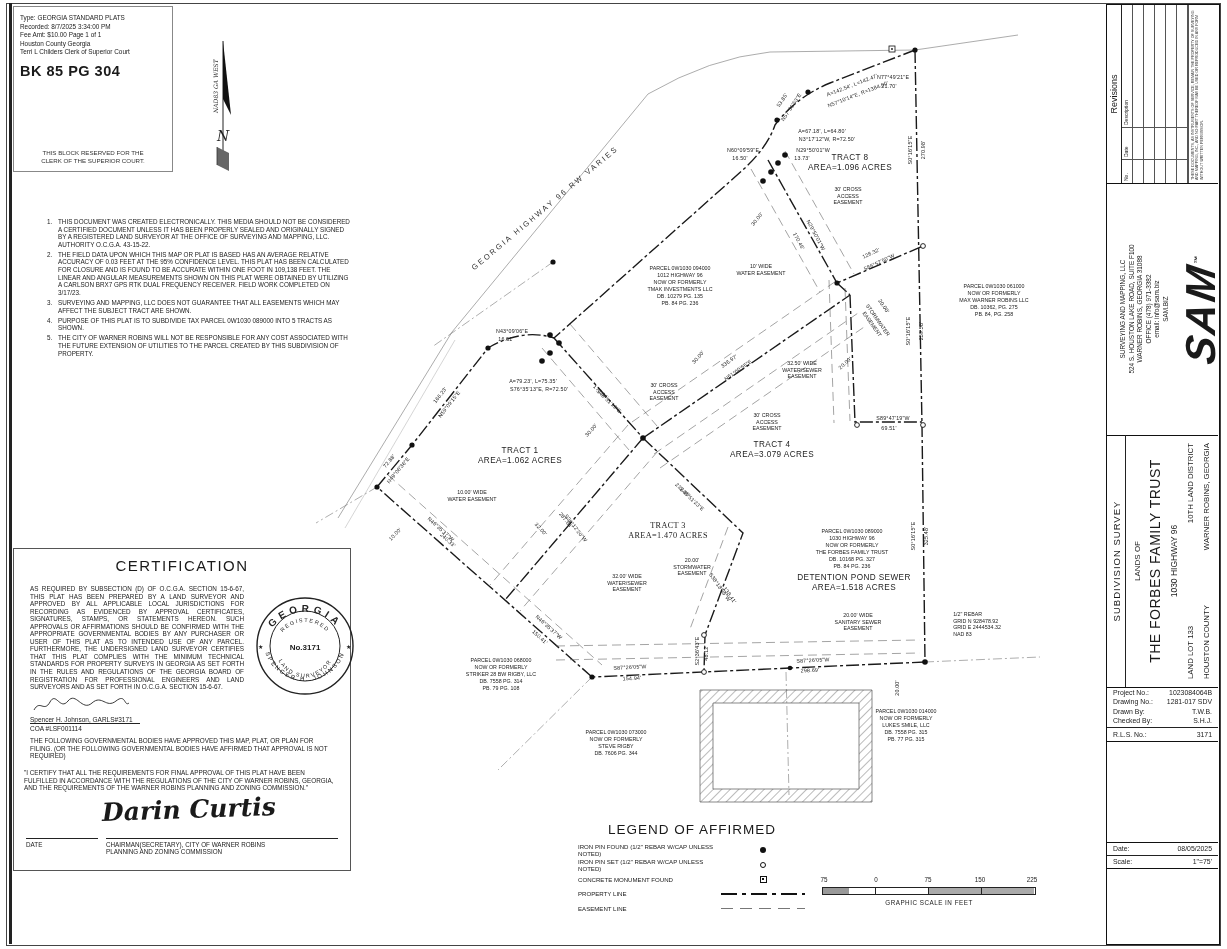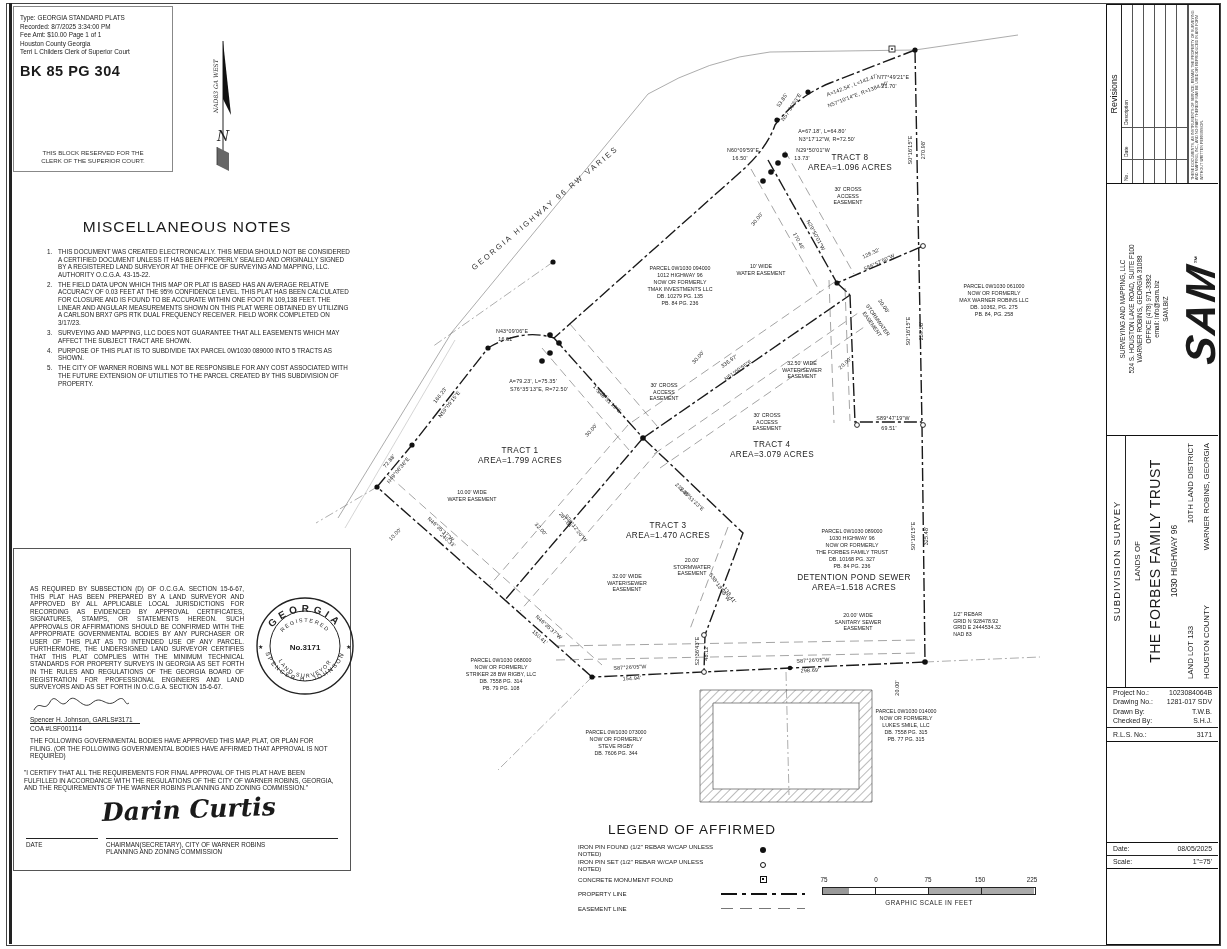--- a/index.html
+++ b/index.html
@@ -211,31 +211,31 @@
   <svg class="abs" id="north" viewBox="0 0 48 140">
     <line x1="25" y1="6" x2="25" y2="132" stroke="#222" stroke-width="1"></line>
     <polygon points="25,6 33,80 25,64" fill="#111"></polygon>
     <text x="20" y="78" transform="rotate(-90 20 78)" font-size="6" font-style="italic" font-family="DejaVu Serif,serif" fill="#333">NAD83 GA WEST</text>
     <text x="19" y="106" font-size="14" font-style="italic" font-family="DejaVu Serif,serif" fill="#222">N</text>
     <polygon points="19,112 31,118 31,136 19,130" fill="#666"></polygon>
     <line x1="19" y1="112" x2="19" y2="130" stroke="#333" stroke-width="0.8"></line>
   </svg>
 
   <div class="abs" id="notes">
-    <h2>MISCELLANEOUS NOTES</h2>
     <ol id="notes-list">
         <li>THIS DOCUMENT WAS CREATED ELECTRONICALLY. THIS MEDIA SHOULD NOT BE CONSIDERED A CERTIFIED DOCUMENT UNLESS IT HAS BEEN PROPERLY SEALED AND ORIGINALLY SIGNED BY A REGISTERED LAND SURVEYOR AT THE OFFICE OF SURVEYING AND MAPPING, LLC. AUTHORITY O.C.G.A. 43-15-22.</li>
         <li>THE FIELD DATA UPON WHICH THIS MAP OR PLAT IS BASED HAS AN AVERAGE RELATIVE ACCURACY OF 0.03 FEET AT THE 95% CONFIDENCE LEVEL. THIS PLAT HAS BEEN CALCULATED FOR CLOSURE AND IS FOUND TO BE ACCURATE WITHIN ONE FOOT IN 109,138 FEET. THE LINEAR AND ANGULAR MEASUREMENTS SHOWN ON THIS PLAT WERE OBTAINED BY UTILIZING A CARLSON BRX7 GPS RTK DUAL FREQUENCY RECEIVER. FIELD WORK COMPLETED ON 3/17/23.</li>
         <li>SURVEYING AND MAPPING, LLC DOES NOT GUARANTEE THAT ALL EASEMENTS WHICH MAY AFFECT THE SUBJECT TRACT ARE SHOWN.</li>
         <li>PURPOSE OF THIS PLAT IS TO SUBDIVIDE TAX PARCEL 0W1030 089000 INTO 5 TRACTS AS SHOWN.</li>
         <li>THE CITY OF WARNER ROBINS WILL NOT BE RESPONSIBLE FOR ANY COST ASSOCIATED WITH THE FUTURE EXTENSION OF UTILITIES TO THE PARCEL CREATED BY THIS SUBDIVISION OF PROPERTY.</li>
       </ol>
   </div>
 
   <div class="abs" id="cert">
+    <h2>CERTIFICATION</h2>
     <div class="body">AS REQUIRED BY SUBSECTION (D) OF O.C.G.A. SECTION 15-6-67, THIS PLAT HAS BEEN PREPARED BY A LAND SURVEYOR AND APPROVED BY ALL APPLICABLE LOCAL JURISDICTIONS FOR RECORDING AS EVIDENCED BY APPROVAL CERTIFICATES, SIGNATURES, STAMPS, OR STATEMENTS HEREON. SUCH APPROVALS OR AFFIRMATIONS SHOULD BE CONFIRMED WITH THE APPROPRIATE GOVERNMENTAL BODIES BY ANY PURCHASER OR USER OF THIS PLAT AS TO INTENDED USE OF ANY PARCEL.  FURTHERMORE, THE UNDERSIGNED LAND SURVEYOR CERTIFIES THAT THIS PLAT COMPLIES WITH THE MINIMUM TECHNICAL STANDARDS FOR PROPERTY SURVEYS IN GEORGIA AS SET FORTH IN THE RULES AND REGULATIONS OF THE GEORGIA BOARD OF REGISTRATION FOR PROFESSIONAL ENGINEERS AND LAND SURVEYORS AND AS SET FORTH IN O.C.G.A. SECTION 15-6-67.</div>
     <svg id="seal" width="110" height="110">
       <defs>
         <path id="arcTop" d="M 14,62 A 41,41 0 1 1 96,62" fill="none"></path>
         <path id="arcReg" d="M 26,60 A 29,29 0 1 1 84,60" fill="none"></path>
         <path id="arcBotIn" d="M 27,50 A 29,29 0 1 0 83,50" fill="none"></path>
         <path id="arcBotOut" d="M 13,48 A 42,42 0 1 0 97,48" fill="none"></path>
       </defs>
       <circle cx="55" cy="55" r="48" fill="none" stroke="#222" stroke-width="1.4"></circle>
       <circle cx="55" cy="55" r="35" fill="none" stroke="#222" stroke-width="1"></circle>
@@ -262,27 +262,27 @@
     <div class="chair" id="chair-lines">
         <div>CHAIRMAN(SECRETARY), CITY OF WARNER ROBINS</div>
         <div>PLANNING AND ZONING COMMISSION</div>
       </div>
   </div>
 
   <div class="abs" id="map-labels" style="left:0;top:0;width:1227px;height:949px">
       <div class="mlabel road" style="left: 545px; top: 208px; transform: translate(-50%, -50%) rotate(-40deg);">GEORGIA HIGHWAY 96 RW VARIES</div>
       <div class="mlabel tract" style="left: 520px; top: 456px; transform: translate(-50%, -50%);">
         <div>TRACT 1</div>
-        <div>AREA=1.799 ACRES</div>
+        <div>AREA=1.062 ACRES</div>
       </div>
       <div class="mlabel tract" style="left: 850px; top: 163px; transform: translate(-50%, -50%);">
         <div>TRACT 8</div>
         <div>AREA=1.096 ACRES</div>
       </div>
-      <div class="mlabel tract" style="left: 668px; top: 531px; transform: translate(-50%, -50%);">
+      <div class="mlabel tract" style="left: 668px; top: 531px; transform: translate(-50%, -50%); font-family: Liberation Serif, serif;">
         <div>TRACT 3</div>
         <div>AREA=1.470 ACRES</div>
       </div>
       <div class="mlabel tract" style="left: 772px; top: 450px; transform: translate(-50%, -50%);">
         <div>TRACT 4</div>
         <div>AREA=3.079 ACRES</div>
       </div>
       <div class="mlabel tract" style="left: 854px; top: 583px; transform: translate(-50%, -50%);">
         <div>DETENTION POND SEWER</div>
         <div>AREA=1.518 ACRES</div>

